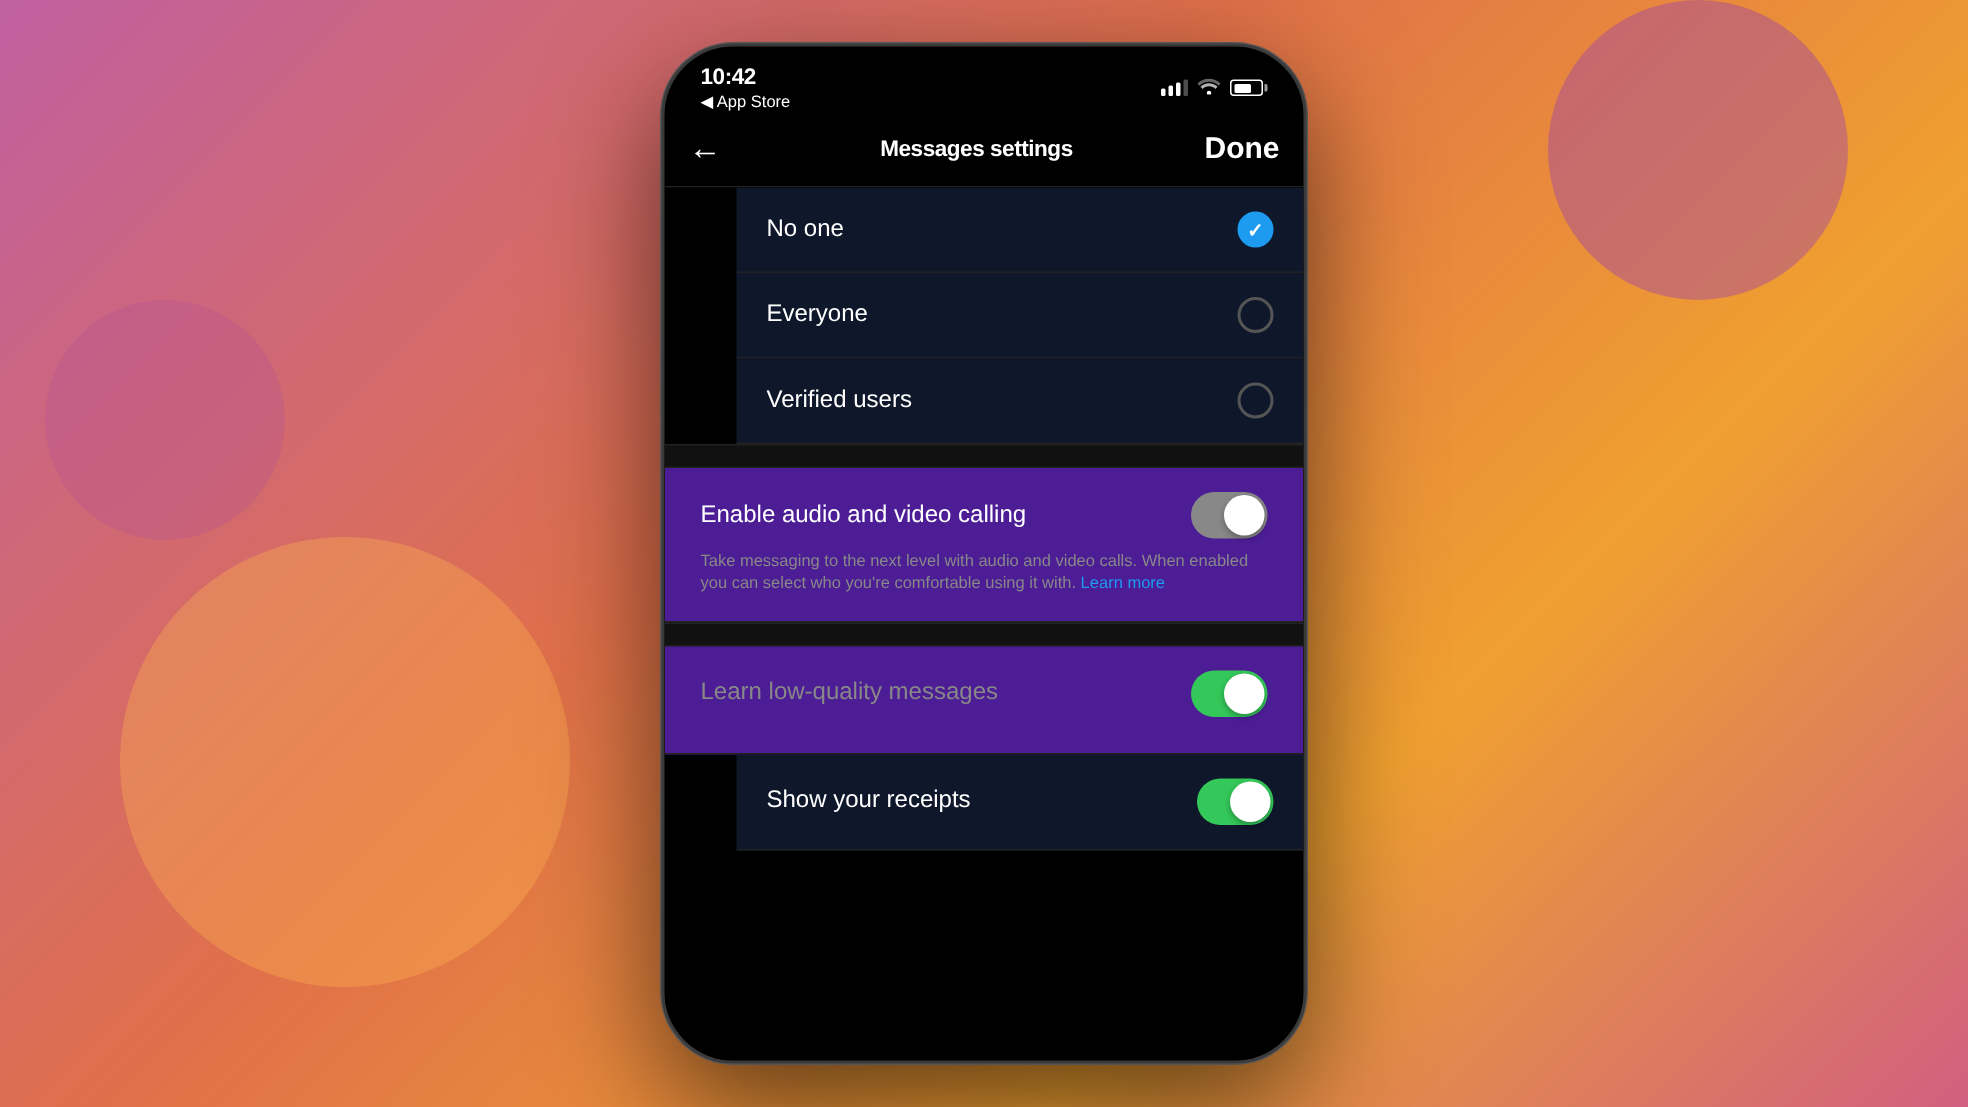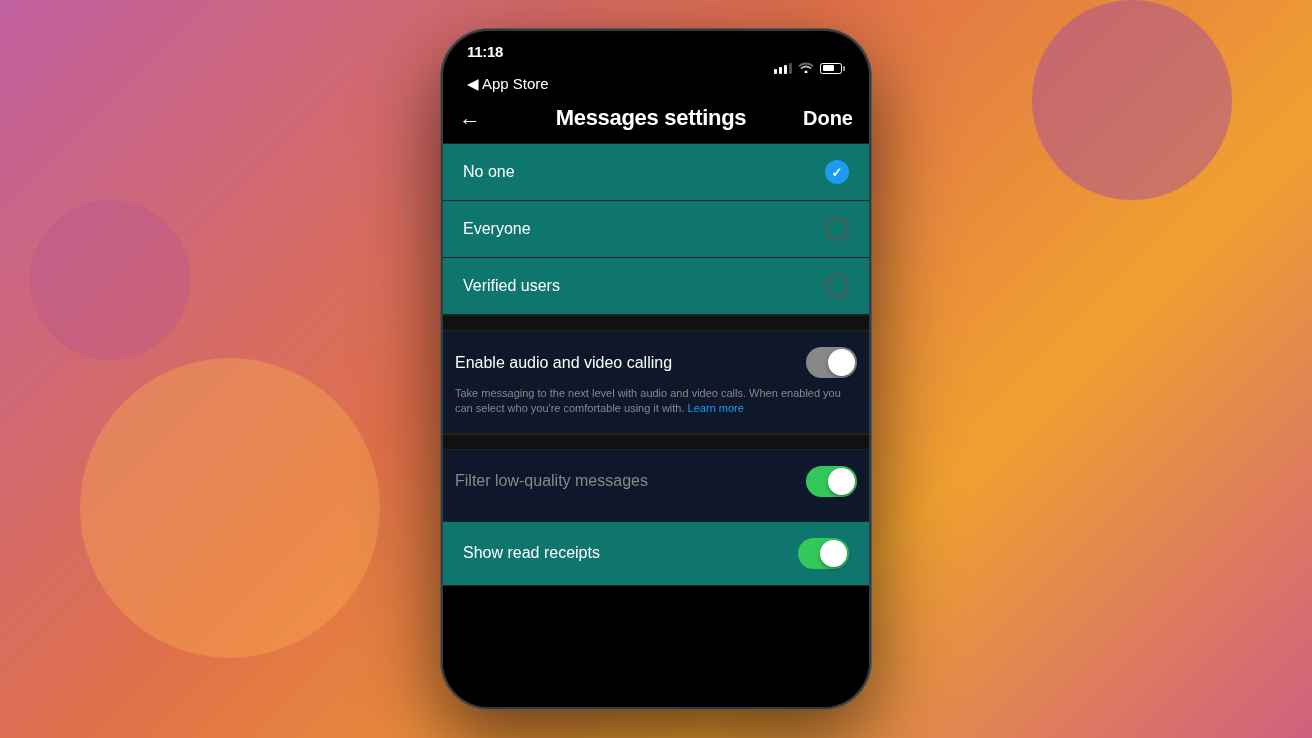--- a/index.html
+++ b/index.html
@@ -191,21 +191,21 @@
 
     .nav-back {
       color: #fff;
       font-size: 22px;
       cursor: pointer;
       width: 40px;
     }
 
     .nav-title {
       color: #fff;
-      font-size: 22px;
+      font-size: 15px;
       font-weight: 600;
       letter-spacing: -0.3px;
     }
 
     .nav-done {
       color: #fff;
       font-size: 20px;
       font-weight: 600;
       width: 50px;
       text-align: right;
@@ -220,21 +220,22 @@
     }
 
     .content::-webkit-scrollbar { display: none; }
 
     .settings-row {
       display: flex;
       align-items: center;
       justify-content: space-between;
       padding: 16px 20px;
       border-bottom: 1px solid #222;
-      background: #0f766e;
+      background: #0f172a;
+      margin-left: 48px;
     }
 
     .settings-row-label {
       color: #fff;
       font-size: 16px;
       font-weight: 400;
     }
 
     .settings-row-label.dimmed {
       color: #888;
@@ -305,23 +306,23 @@
     .toggle-switch.large-off {
       background: #888;
     }
     .toggle-switch.large-off .toggle-knob {
       left: 22px;
       background: #fff;
     }
 
     
     .settings-row-with-desc {
-      padding: 16px 12px;
+      padding: 16px 24px;
       border-bottom: 1px solid #222;
-      background: #0f172a;
+      background: #4c1d95;
     }
 
     .settings-row-header {
       display: flex;
       align-items: center;
       justify-content: space-between;
       margin-bottom: 8px;
     }
 
     .settings-row-desc {
@@ -340,22 +341,22 @@
 
 <div class="bg"></div>
 <div class="bg-blob1"></div>
 <div class="bg-blob2"></div>
 <div class="bg-blob3"></div>
 
 <div class="phone-frame">
 
   <div class="status-bar">
     <div style="display:flex;flex-direction:column;align-items:flex-start;">
-      <span class="status-bar-time">11:18</span>
-      <span style="font-size:15px;color:#fff;margin-top:15px;">◀ App Store</span>
+      <span class="status-bar-time">10:42</span>
+      <span style="font-size:11px;color:#fff;margin-top:1px;">◀ App Store</span>
     </div>
     <div class="dynamic-island"></div>
     <div class="status-bar-icons">
       <div class="signal-bars">
         <span style="height:5px;"></span>
         <span style="height:7px;"></span>
         <span style="height:9px;"></span>
         <span style="height:11px;background:rgba(255,255,255,0.3);"></span>
       </div>
       <span class="wifi-icon">
@@ -411,29 +412,29 @@
         <p class="settings-row-desc">
           <span>Take messaging to the next level with audio and video calls. When enabled you can select who you're comfortable using it with.</span>
           <span class="learn-more">Learn more</span>
         </p>
       </div>
 
       <div class="section-divider"></div>
 
       <div class="settings-row-with-desc">
         <div class="settings-row-header">
-          <span class="settings-row-label dimmed">Filter low-quality messages</span>
+          <span class="settings-row-label dimmed">Learn low-quality messages</span>
           <div class="toggle-switch on">
             <div class="toggle-knob"></div>
           </div>
         </div>
       </div>
 
       <div class="settings-row">
-        <span class="settings-row-label">Show read receipts</span>
+        <span class="settings-row-label">Show your receipts</span>
         <div class="toggle-switch on">
           <div class="toggle-knob"></div>
         </div>
       </div>
 
     </div>
   </div>
 </div>
 
 </body></html>

